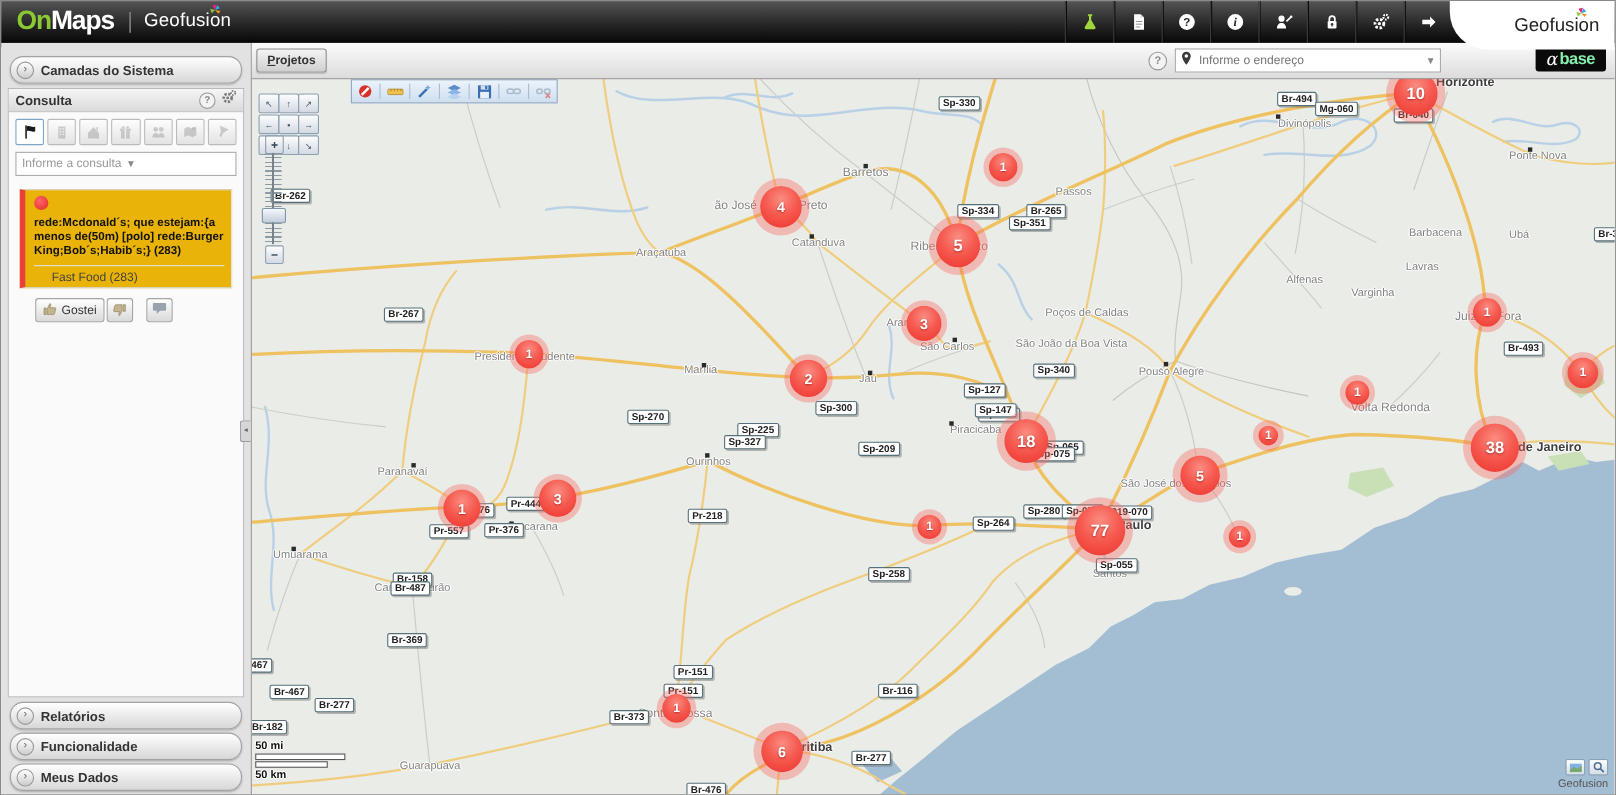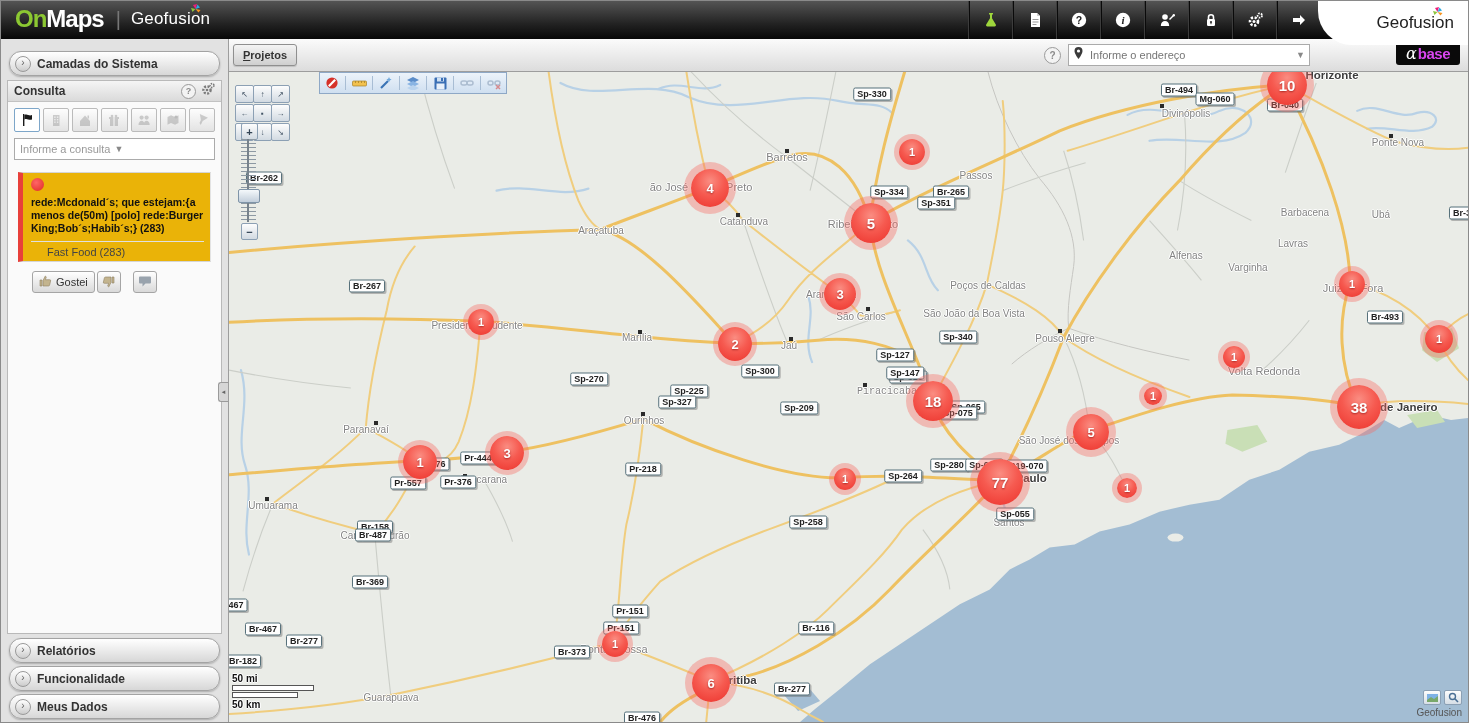--- a/index.html
+++ b/index.html
@@ -22,21 +22,21 @@
   #toolbar-row{position:absolute;left:228px;top:38px;right:0;height:32px;background:linear-gradient(#fbfbfb,#dcdcdc);border-bottom:1px solid #9d9d9d;z-index:5;}
   #projetos-btn{position:absolute;left:4px;top:5px;height:20px;padding:0 9px;background:linear-gradient(#f4f4f4,#cfcfcf);border:1px solid #8f8f8f;border-radius:3px;font-size:11px;font-weight:bold;color:#333;display:flex;align-items:center;cursor:pointer;box-shadow:0 1px 1px rgba(0,0,0,.15);}
   #projetos-btn span::first-letter{text-decoration:underline;}
   #addr-group{position:absolute;right:158px;top:5px;display:flex;align-items:center;gap:7px;}
   .qmark-circle{width:15px;height:15px;border-radius:50%;border:1px solid #9a9a9a;color:#8a8a8a;font-size:10px;font-weight:bold;display:flex;align-items:center;justify-content:center;background:#f3f3f3;cursor:pointer;}
   #addr-box{width:232px;height:20px;background:#fff;border:1px solid #aaa;display:flex;align-items:center;padding:0 4px;gap:4px;}
   #addr-box input{border:none;outline:none;flex:1;font-size:11px;color:#666;font-family:"Liberation Sans",sans-serif;background:transparent;}
   .caret{color:#888;font-size:9px;}
   #base-badge{position:absolute;right:8px;top:3px;width:64px;height:23px;background:#0a0a0a;border-radius:3px;display:flex;align-items:center;justify-content:center;cursor:pointer;}
   #base-badge .alpha{color:#fff;font-family:"DejaVu Serif",serif;font-style:italic;font-size:16px;margin-right:1px;}
-  #base-badge .base{color:#d946ef;font-weight:bold;font-size:15px;letter-spacing:-.5px;}
+  #base-badge .base{color:#86efac;font-weight:bold;font-size:15px;letter-spacing:-.5px;}
   
   #sidebar{position:absolute;left:0;top:38px;width:228px;bottom:0;background:#e2e2e2;border-right:1px solid #9d9d9d;box-sizing:border-box;display:flex;flex-direction:column;padding-top:12px;z-index:4;}
   .acc{height:23px;margin:0 8px 3px 8px;border:1px solid #a3a3a3;border-radius:12px;background:linear-gradient(#ffffff,#d7d7d7);box-shadow:0 1px 2px rgba(0,0,0,.25);display:flex;align-items:center;padding-left:5px;cursor:pointer;flex:none;}
   .acc-arrow{width:14px;height:14px;border-radius:50%;border:1px solid #999;background:linear-gradient(#fff,#ccc);color:#666;font-size:10px;line-height:12px;text-align:center;margin-right:6px;}
   .acc-label{font-size:12px;font-weight:bold;color:#333;}
   #consulta-panel{flex:1;margin:1px 6px 4px 6px;border:1px solid #b9b9b9;background:#fafafa;display:flex;flex-direction:column;min-height:0;}
   #consulta-header{height:20px;background:linear-gradient(#f5f5f5,#dadada);border-bottom:1px solid #c2c2c2;display:flex;align-items:center;padding:0 6px;}
   #consulta-title{font-size:12px;font-weight:bold;color:#333;flex:1;}
   #consulta-tools{display:flex;gap:3px;margin:6px 6px 4px 6px;}
   .tool-btn{width:26px;height:22px;border:1px solid #bbb;border-radius:2px;background:linear-gradient(#fdfdfd,#e3e3e3);display:flex;align-items:center;justify-content:center;cursor:pointer;}
@@ -422,21 +422,21 @@
       <div class="city city-s" style="left: 415px; top: 349px;">Ourinhos</div>
       <div class="cdot" style="left: 412px; top: 341px;"></div>
       <div class="city city-s" style="left: 248px; top: 254px;">Presidente Prudente</div>
       <div class="city city-s" style="left: 137px; top: 358px;">Paranavaí</div>
       <div class="cdot" style="left: 145px; top: 350px;"></div>
       <div class="city city-s" style="left: 44px; top: 434px;">Umuarama</div>
       <div class="cdot" style="left: 36px; top: 426px;"></div>
       <div class="city city-s" style="left: 146px; top: 464px;">Campo Mourão</div>
       <div class="city city-s" style="left: 254px; top: 408px;">Apucarana</div>
       <div class="cdot" style="left: 234px; top: 403px;"></div>
-      <div class="city city-s" style="left: 658px; top: 320px; font-family: Liberation Mono, monospace;">Piracicaba</div>
+      <div class="city city-s" style="left: 658px; top: 320px;">Piracicaba</div>
       <div class="cdot" style="left: 634px; top: 312px;"></div>
       <div class="city city-s" style="left: 632px; top: 245px;">São Carlos</div>
       <div class="cdot" style="left: 637px; top: 236px;"></div>
       <div class="city city-s" style="left: 602px; top: 223px;">Araraquara</div>
       <div class="city" style="left: 634px; top: 153px;">Ribeirão Preto</div>
       <div class="city city-s" style="left: 836px; top: 267px;">Pouso Alegre</div>
       <div class="cdot" style="left: 829px; top: 258px;"></div>
       <div class="city city-s" style="left: 745px; top: 242px;">São João da Boa Vista</div>
       <div class="city city-s" style="left: 759px; top: 214px;">Poços de Caldas</div>
       <div class="city city-s" style="left: 957px; top: 184px;">Alfenas</div>

